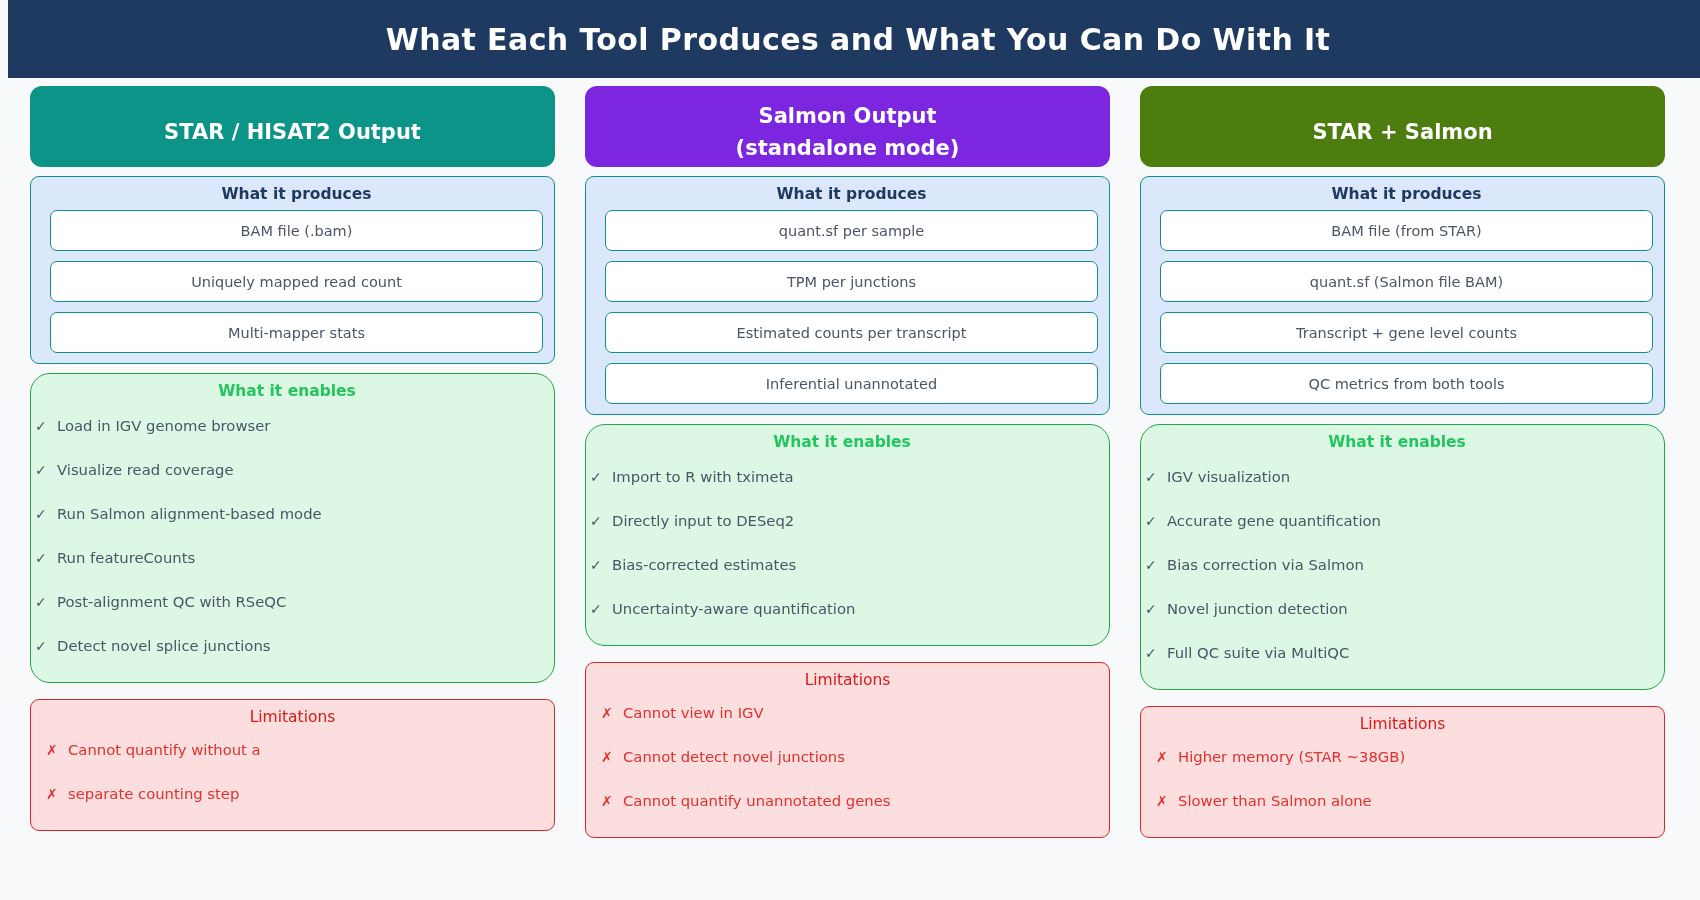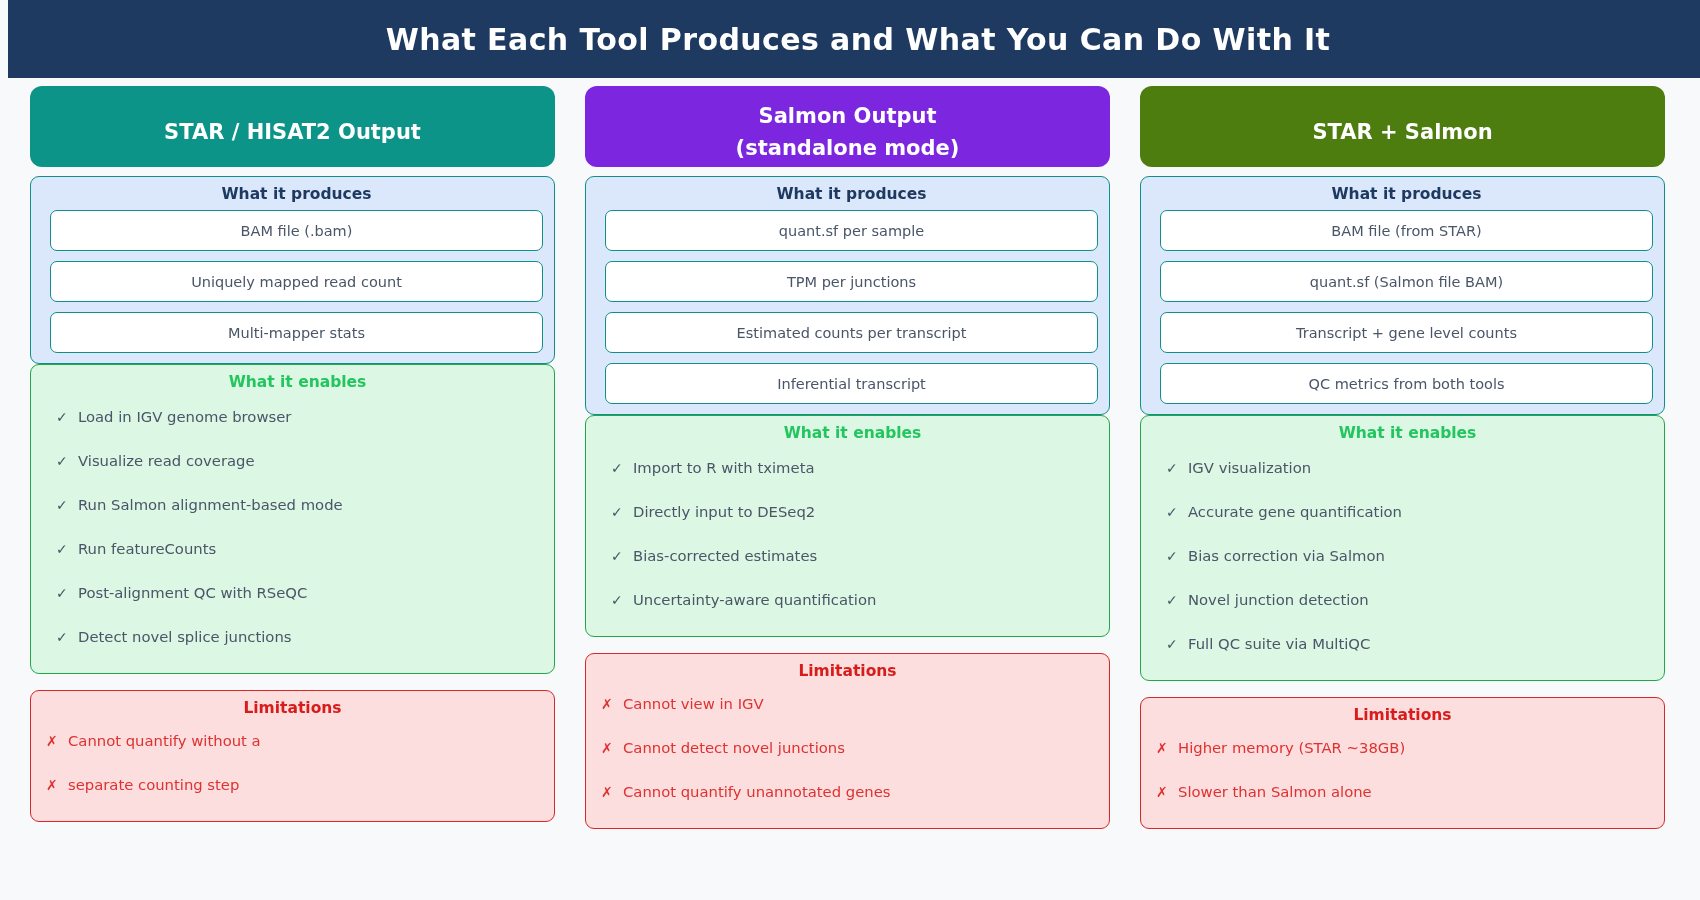--- a/index.html
+++ b/index.html
@@ -89,25 +89,25 @@
     display: flex;
     align-items: center;
     justify-content: center;
     color: #4a5568;
     font-size: 14.5px;
   }
   .prod-item:last-child { margin-bottom: 0; }
 
   
   .enables {
-    margin-top: 0;
+    margin-top: 9px;
     background: #dcf7e3;
     border: 1.5px solid #22a84a;
-    border-radius: 9px;
-    padding: 6px 11px 14px 21px;
+    border-radius: 20px;
+    padding: 6px 11px 14px 0;
   }
   .enables .sec-title {
     text-align: center;
     color: #22c55e;
     font-weight: bold;
     font-size: 15.5px;
     line-height: 22px;
     margin-bottom: 2px;
   }
   .en-item {
@@ -128,21 +128,21 @@
   .limits {
     margin-top: 16px;
     background: #fbdedd;
     border: 1.5px solid #d62828;
     border-radius: 9px;
     padding: 6px 11px 14px 11px;
   }
   .limits .sec-title {
     text-align: center;
     color: #d81b1b;
-    font-weight: bold;
+    font-weight: normal;
     font-size: 15.5px;
     line-height: 22px;
     margin-bottom: 0px;
   }
   .lim-item {
     color: #e03131;
     font-size: 14.8px;
     line-height: 20px;
     padding: 12px 0 12px 26px;
     position: relative;
@@ -208,21 +208,21 @@
       <div class="col-header" style="background:#7c26e0;">
         <span class="hl1">Salmon Output</span>
         <span class="hl2">(standalone mode)</span>
       </div>
 
       <div class="produces">
         <div class="sec-title">What it produces</div>
         <div class="prod-item">quant.sf per sample</div>
         <div class="prod-item">TPM per junctions</div>
         <div class="prod-item">Estimated counts per transcript</div>
-        <div class="prod-item">Inferential transcript</div>
+        <div class="prod-item">Inferential unannotated</div>
       </div>
 
       <div class="enables">
         <div class="sec-title">What it enables</div>
         <div class="en-item"><span class="mark">✓</span><span>Import to R with tximeta</span></div>
         <div class="en-item"><span class="mark">✓</span><span>Directly input to DESeq2</span></div>
         <div class="en-item"><span class="mark">✓</span><span>Bias-corrected estimates</span></div>
         <div class="en-item"><span class="mark">✓</span><span>Uncertainty-aware quantification</span></div>
       </div>
 

